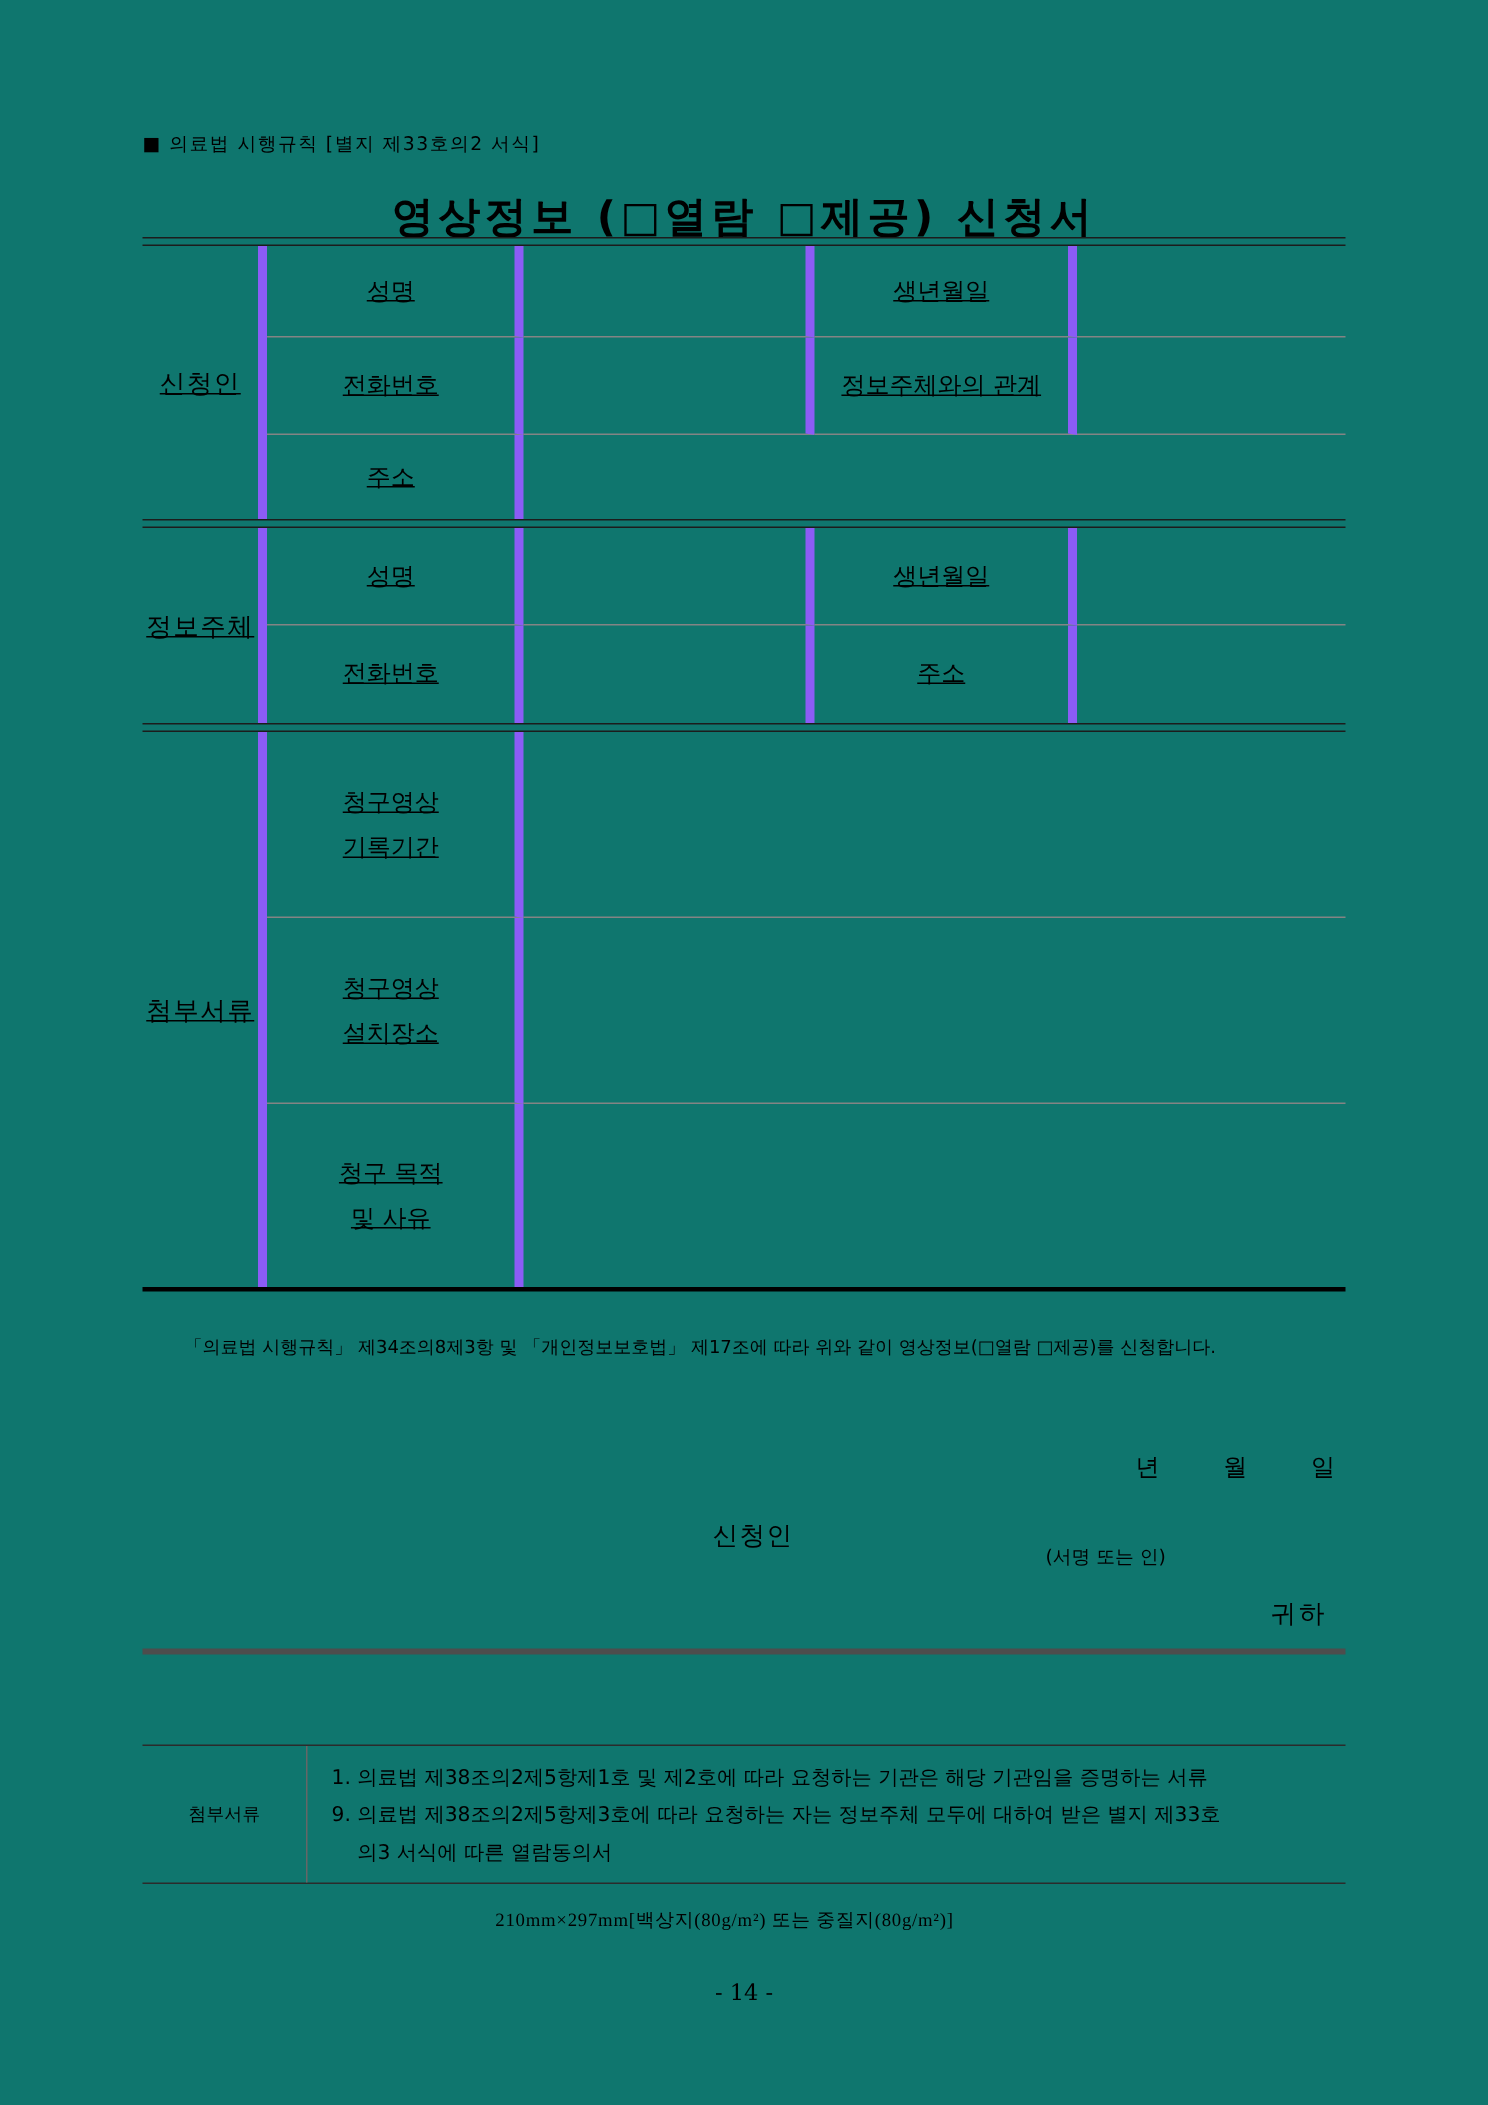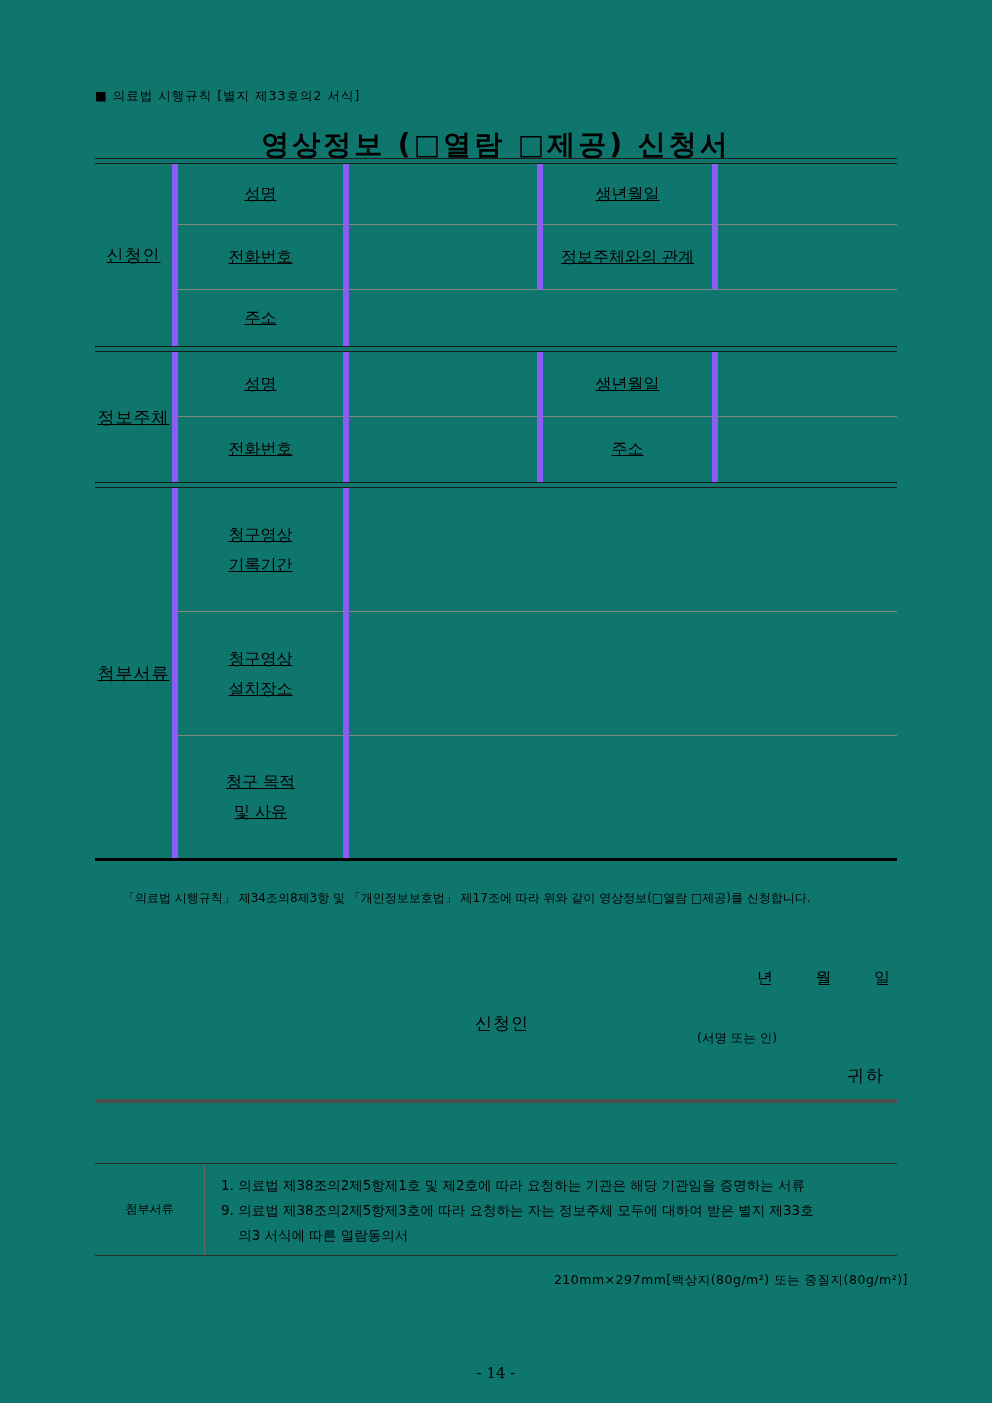--- a/index.html
+++ b/index.html
@@ -60,23 +60,23 @@
   .attach { left:95px; top:1163px; width:802px; height:93px; display:flex;
             border-top:1.5px solid #2b2b2b; border-bottom:1.5px solid #2b2b2b; }
   .attach-label { width:110px; display:flex; align-items:center;
                   justify-content:center; font-size:12px;
                   border-right:1px solid #666;text-align:center; }
   .attach-body { flex:1; padding:9px 6px 0 16px; font-size:13.5px;
                  line-height:25px; }
   .attach-item { white-space:pre-wrap; word-break:keep-all; }
 
   
-  .paper-spec { left:106px; top:1272px; width:802px; text-align:right;
-                font-size:12.5px; letter-spacing:0.5px; }
-  .page-number { left:0; top:1364px; width:992px; text-align:center;
+  .paper-spec { left:82px; top:1272px; width:802px; text-align:center;
+                font-size:12.5px; letter-spacing:0.5px;font-family:Liberation Serif, serif; }
+  .page-number { left:0; top:1319px; width:992px; text-align:center;
                  font-size:15px; font-family:"DejaVu Serif","Liberation Serif",serif; }
 </style>
 </head>
 <body>
 
 <div class="page">
 
   <div class="abs note">■ 의료법 시행규칙 [별지 제33호의2 서식]</div>
   <div class="abs title">영상정보 (□열람 □제공) 신청서</div>
 

